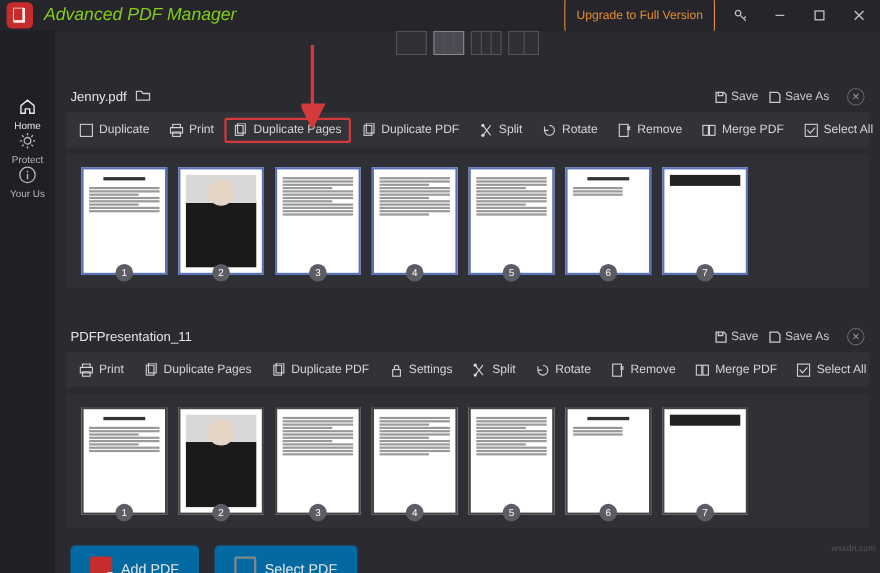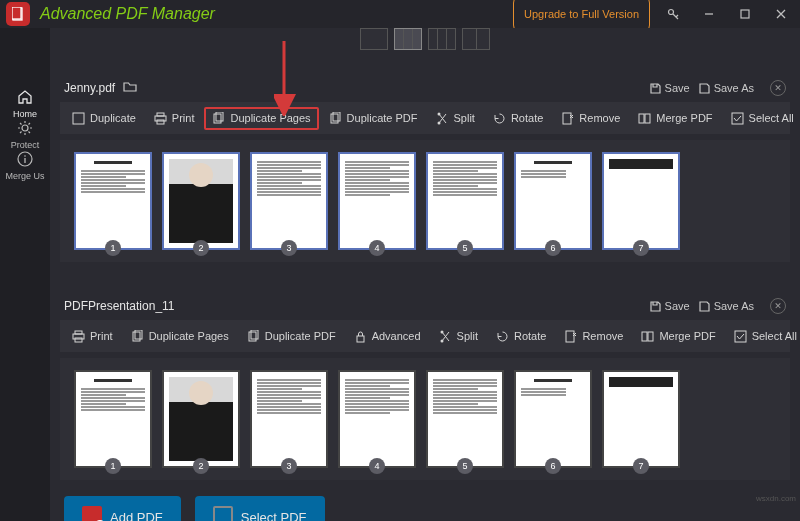--- a/index.html
+++ b/index.html
@@ -136,21 +136,21 @@
             <path d="M9 2 V4 M9 14 V16 M2 9 H4 M14 9 H16 M4 4 L5.5 5.5 M12.5 12.5 L14 14 M14 4 L12.5 5.5 M5.5 12.5 L4 14" stroke="currentColor" stroke-width="1.2"></path>
           </svg>
         <span>Protect</span>
       </div>
       <div class="sidebar-item">
         <svg viewBox="0 0 18 18">
             <circle cx="9" cy="9" r="7" fill="none" stroke="currentColor" stroke-width="1.2"></circle>
             <circle cx="9" cy="6" r="0.8" fill="currentColor"></circle>
             <line x1="9" y1="8" x2="9" y2="13" stroke="currentColor" stroke-width="1.3"></line>
           </svg>
-        <span>Merge Us</span>
+        <span>Your Us</span>
       </div>
     </div>
 
     <div class="main">
 
       <div class="viewmodes">
         <div class="vm">
             <div class="seg"></div>
           </div>
         <div class="vm active">
@@ -407,21 +407,21 @@
                 <rect x="2" y="2" width="7" height="9" fill="none" stroke="currentColor"></rect>
                 <rect x="4" y="0" width="7" height="9" fill="none" stroke="currentColor"></rect>
               </svg>
               <span>Duplicate PDF</span>
             </div>
           <div class="tbtn">
               <svg viewBox="0 0 13 13">
                 <rect x="3" y="6" width="7" height="6" fill="none" stroke="currentColor"></rect>
                 <path d="M4.5 6 V4 A2 2 0 0 1 8.5 4 V6" fill="none" stroke="currentColor"></path>
               </svg>
-              <span>Advanced</span>
+              <span>Settings</span>
             </div>
           <div class="tbtn">
               <svg viewBox="0 0 13 13">
                 <path d="M3 2 L10 11 M10 2 L3 11" stroke="currentColor" fill="none"></path>
                 <circle cx="3" cy="2" r="1.5" fill="currentColor"></circle>
                 <circle cx="3" cy="11" r="1.5" fill="currentColor"></circle>
               </svg>
               <span>Split</span>
             </div>
           <div class="tbtn">

